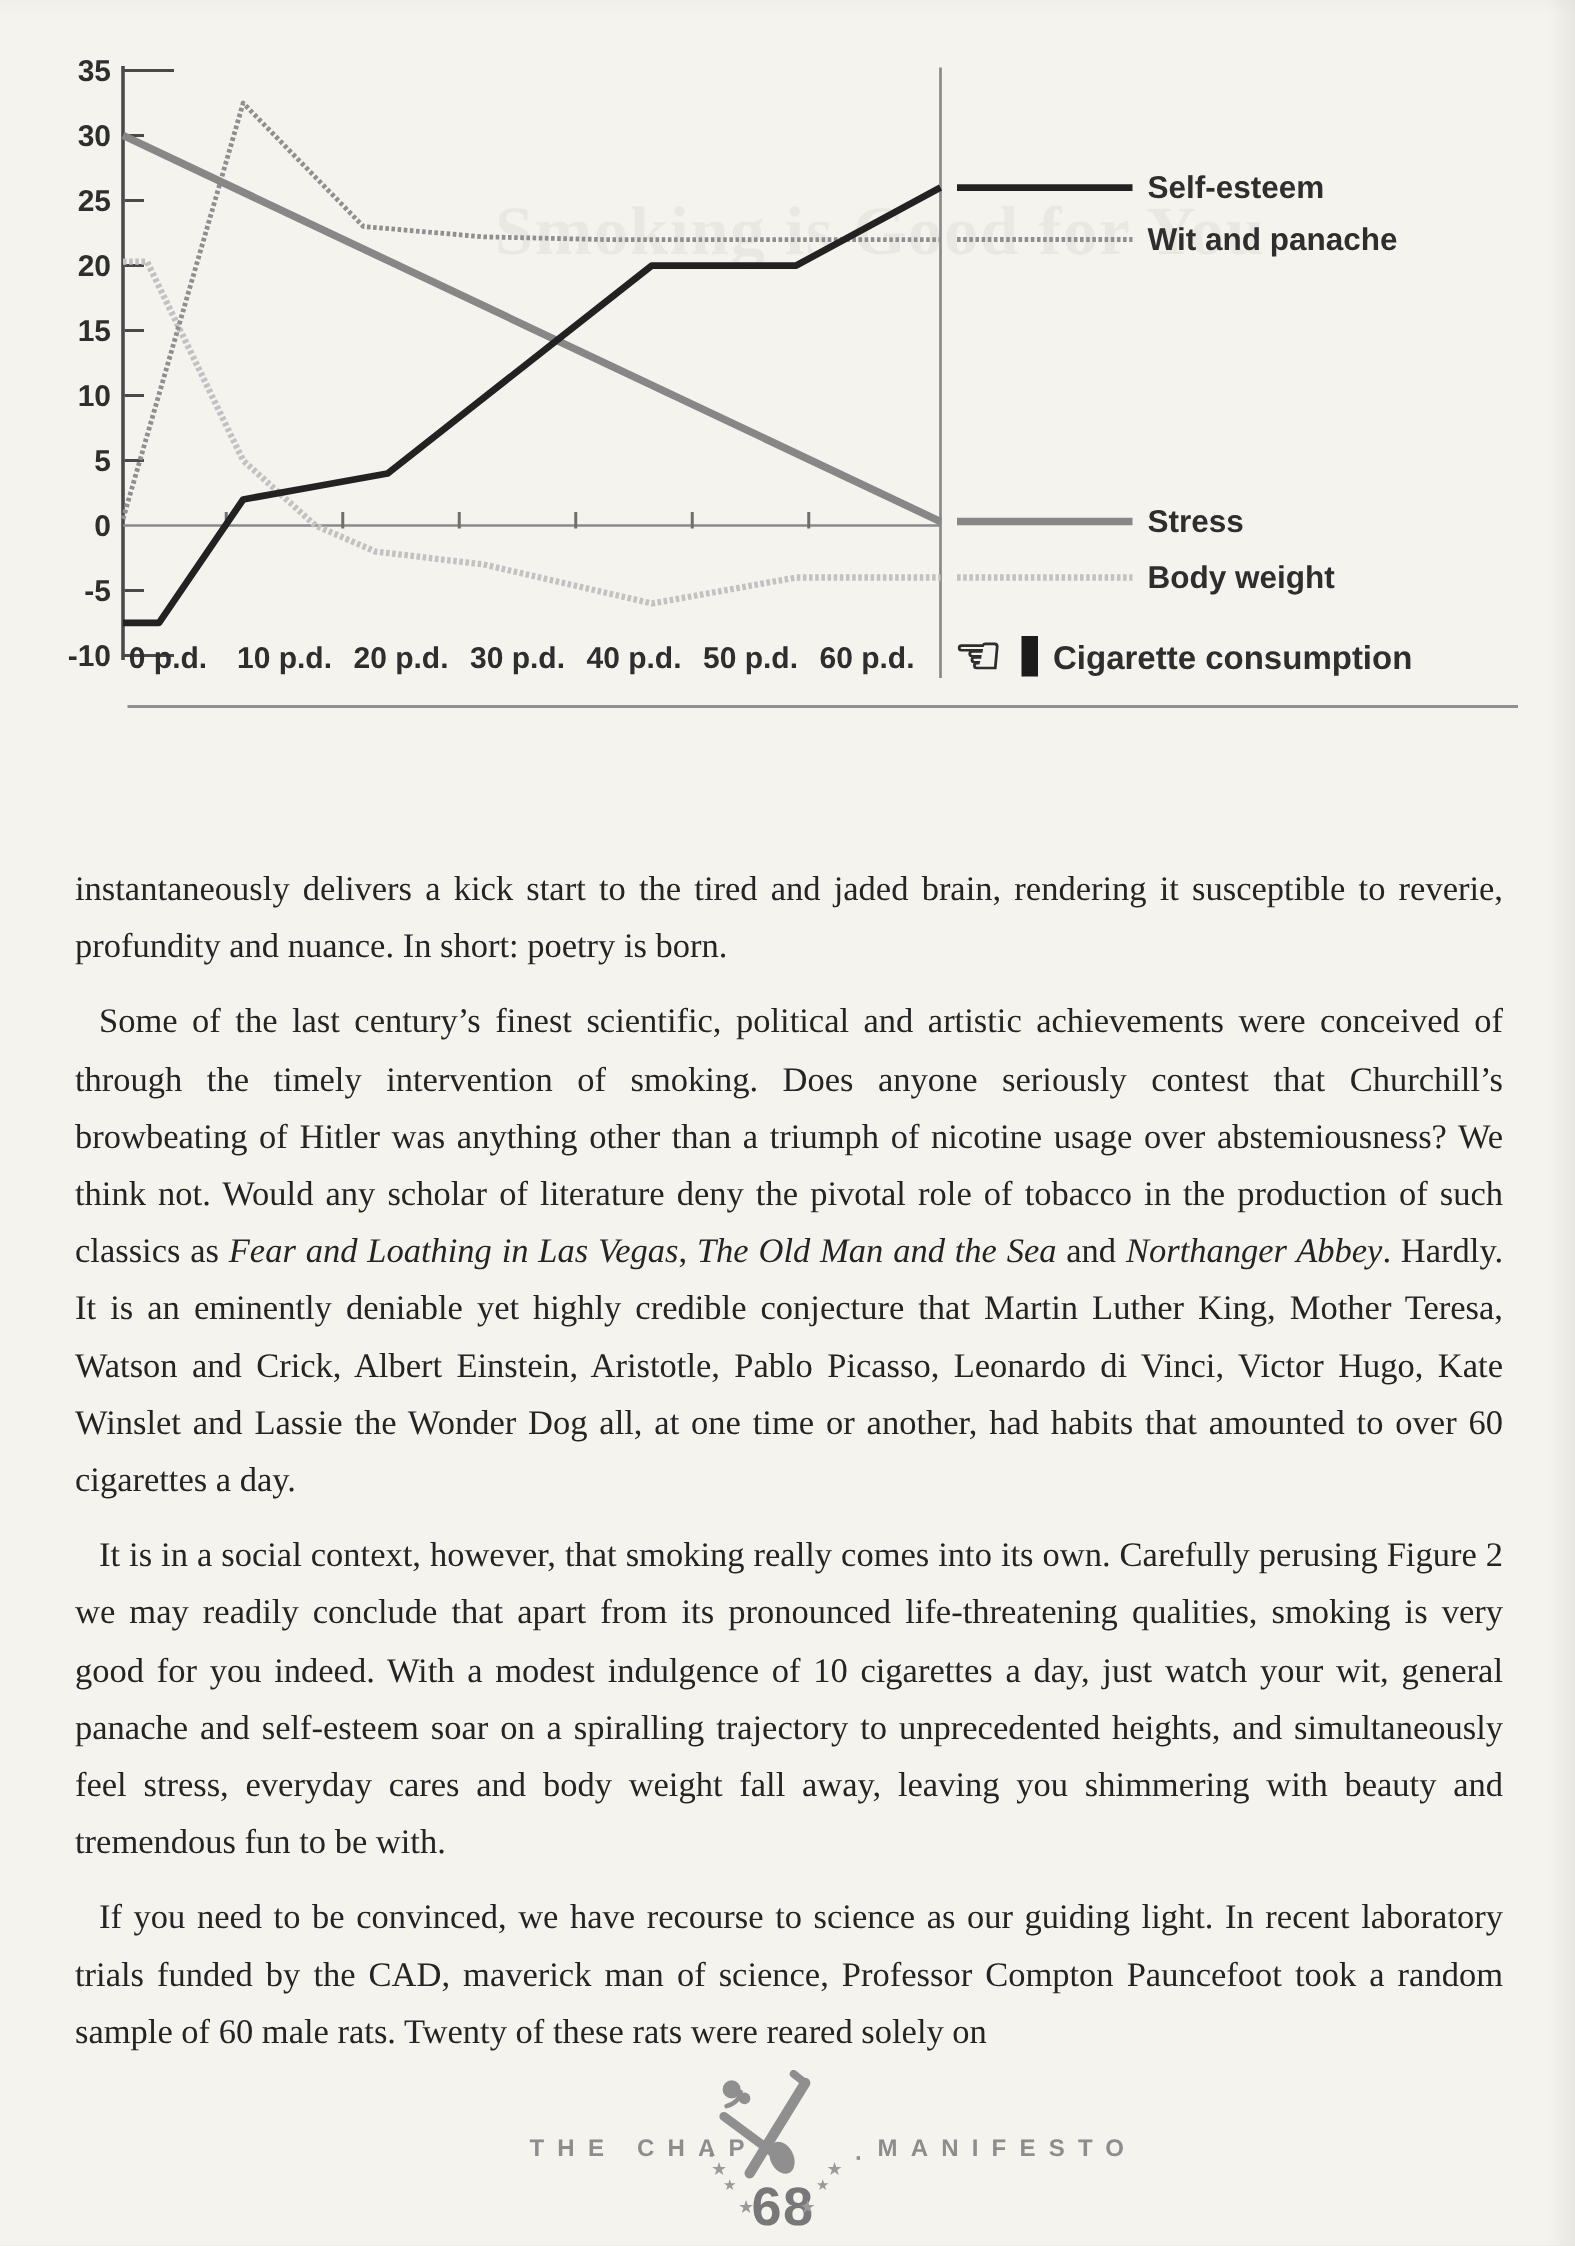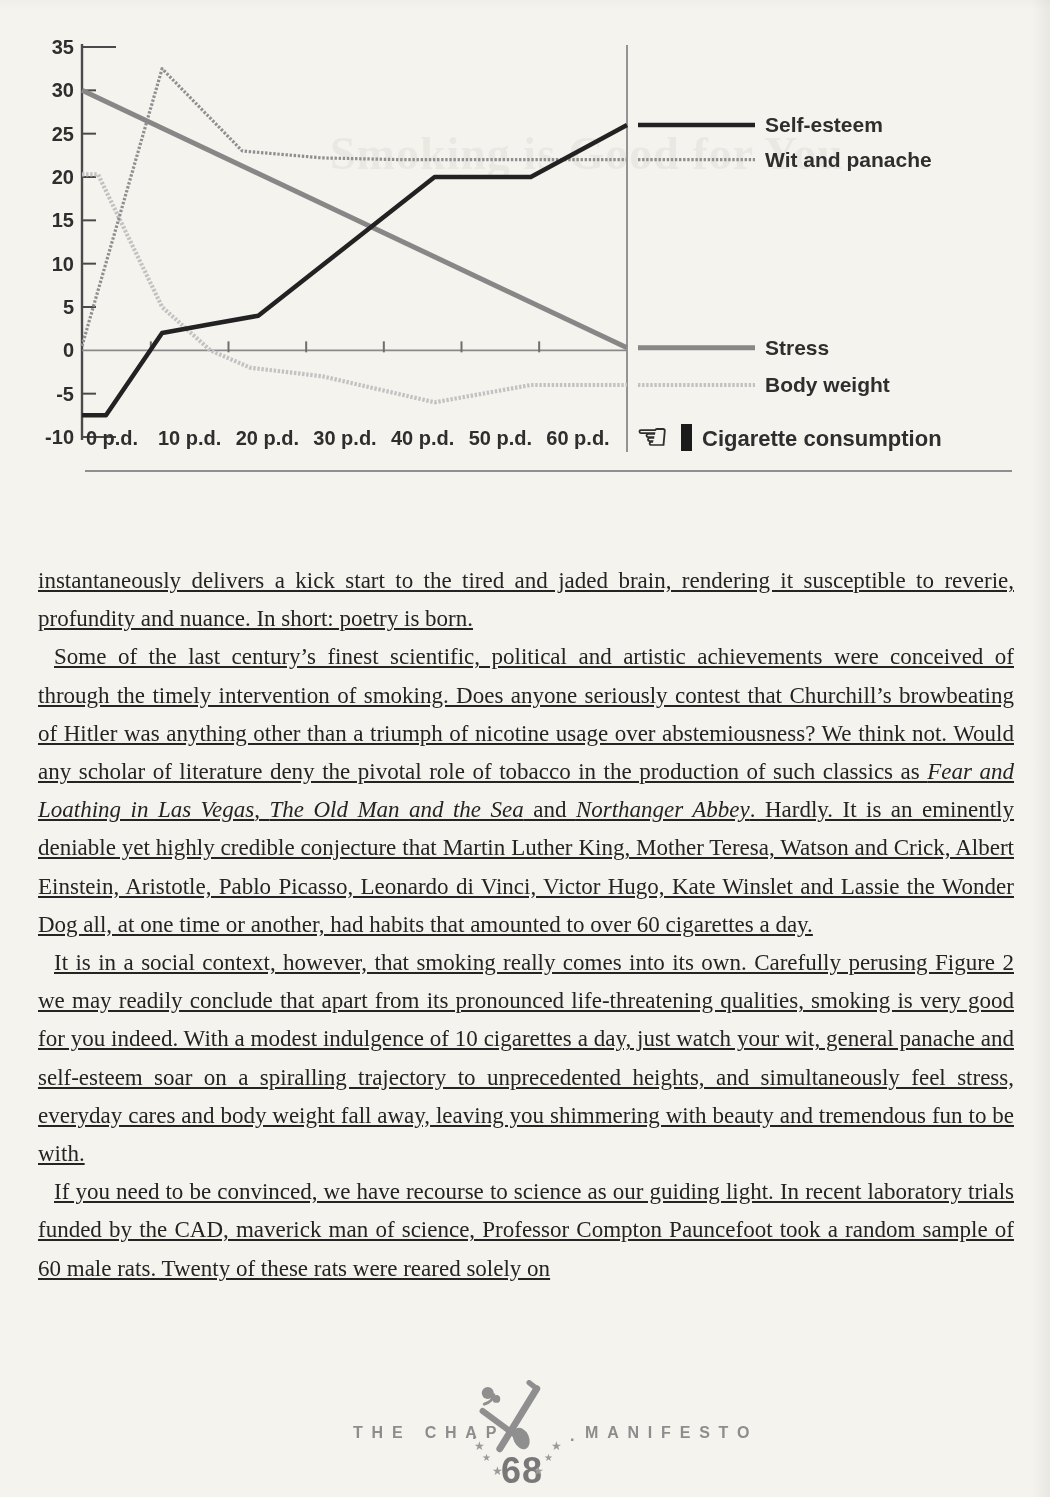--- a/index.html
+++ b/index.html
@@ -42,21 +42,21 @@
     font-style:italic;
     font-size:21px; line-height:30px;
     color:#2b2b2b;
   }
   .body-text{
     position:absolute; left:38px; top:562px; width:976px;
     font-size:23px; line-height:38.2px;
     text-align:justify;
     color:#242424;
   }
-  .body-text p{margin:0;text-decoration:underline;}
+  .body-text p{margin:12px;}
   .body-text p.indent{text-indent:16px;}
   .body-text em{font-style:italic;}
   .footer-left,.footer-right{
     position:absolute; top:1424px;
     font-family:"Liberation Sans", sans-serif;
     font-weight:bold; font-size:16px;
     letter-spacing:0.55em;
     color:#8d8d8d;
     white-space:nowrap;
   }

